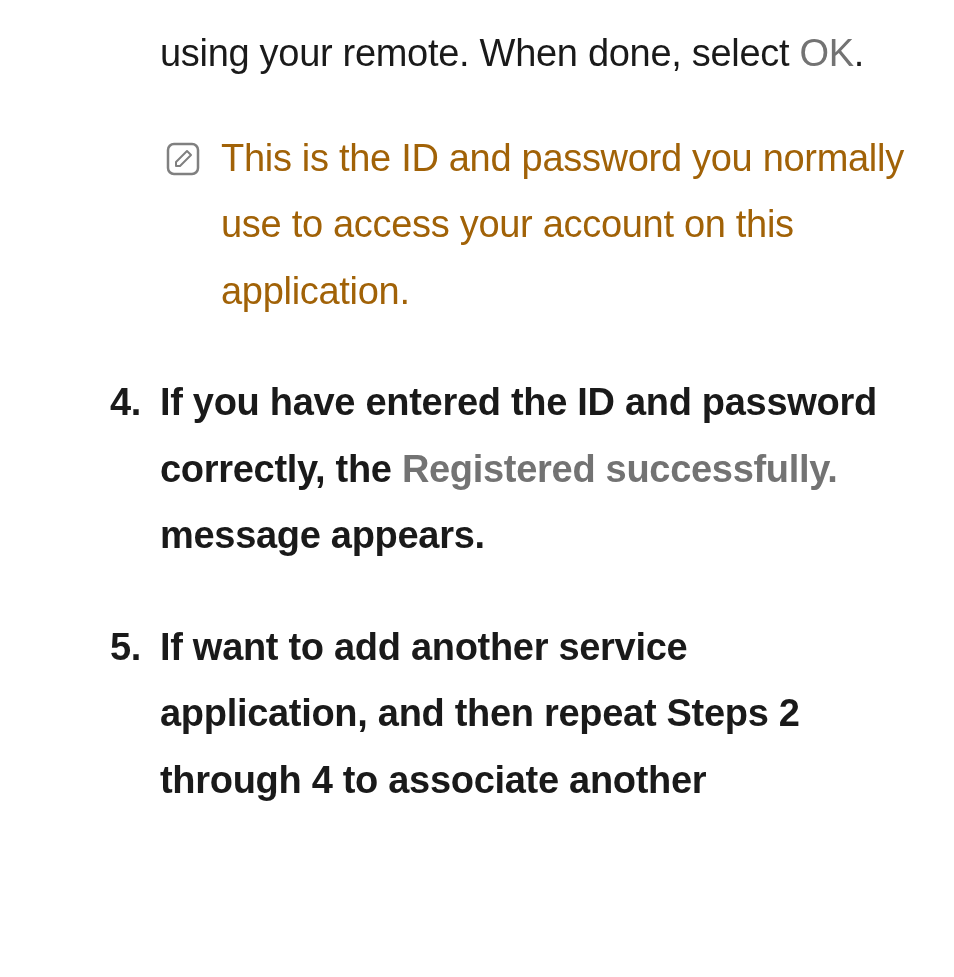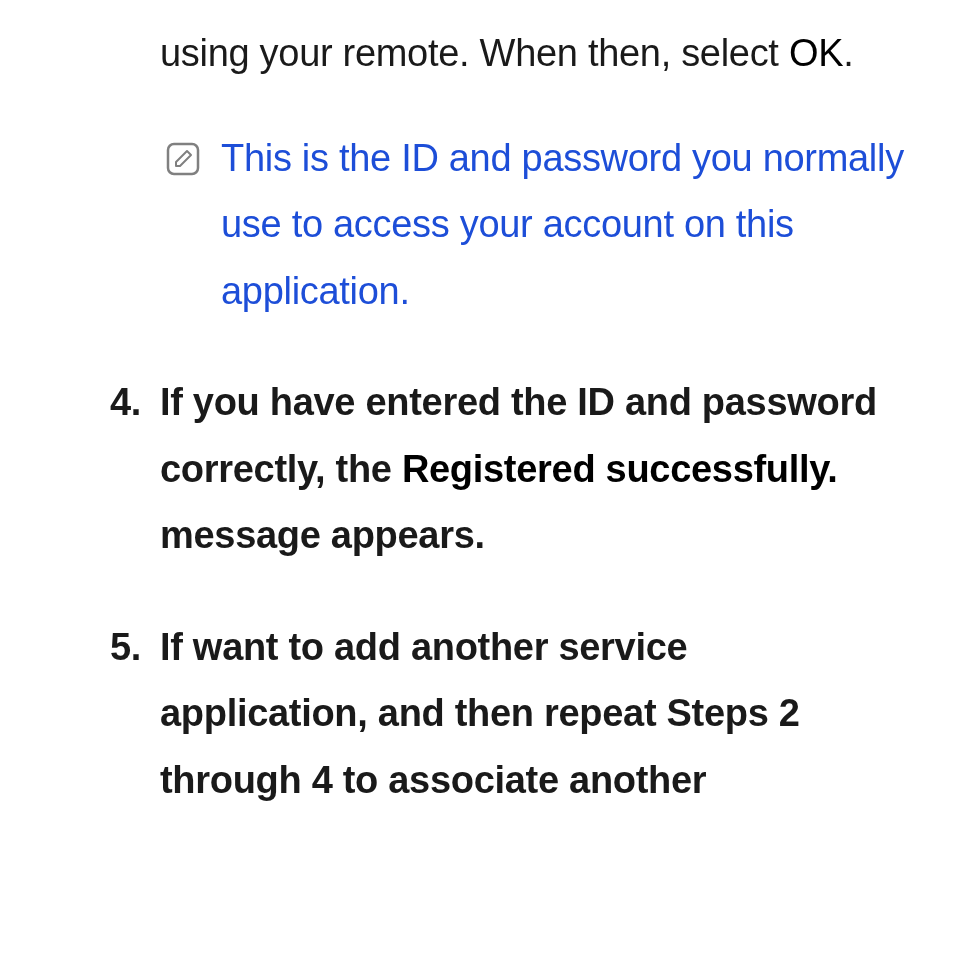--- a/index.html
+++ b/index.html
@@ -20,21 +20,21 @@
     }
     .continuation-block {
       margin-left: 110px;
       margin-bottom: 38px;
     }
     .note-block {
       display: flex;
       align-items: flex-start;
       margin-left: 115px;
       margin-bottom: 45px;
-      color: #1d4ed8;
+      color: #a16207;
     }
     .note-icon {
       flex: 0 0 auto;
       margin-right: 20px;
       margin-top: 16px;
     }
     .note-icon svg {
       display: block;
     }
     .note-text {
@@ -49,28 +49,28 @@
     .step-number {
       flex: 0 0 auto;
       font-weight: bold;
       min-width: 50px;
     }
     .step-text {
       flex: 1;
       font-weight: bold;
     }
     .highlight {
-      color: #000000;
+      color: #737373;
     }
   </style>
 </head>
 <body>
 
 <div class="continuation-block">
-  <span>using your remote. When then, select </span><span class="highlight">OK</span><span>.</span>
+  <span>using your remote. When done, select </span><span class="highlight">OK</span><span>.</span>
 </div>
 
 <div class="note-block">
   <span class="note-icon">
     <svg width="36" height="36" viewBox="0 0 36 36">
       <rect x="3" y="3" width="30" height="30" rx="6" ry="6" fill="none" stroke="#808080" stroke-width="2.5"></rect>
       <path d="M 11 25 L 11 21 L 22 10 L 26 14 L 15 25 Z" fill="none" stroke="#808080" stroke-width="2" stroke-linejoin="round"></path>
     </svg>
   </span>
   <span class="note-text">This is the ID and password you normally use to access your account on this application.</span>

